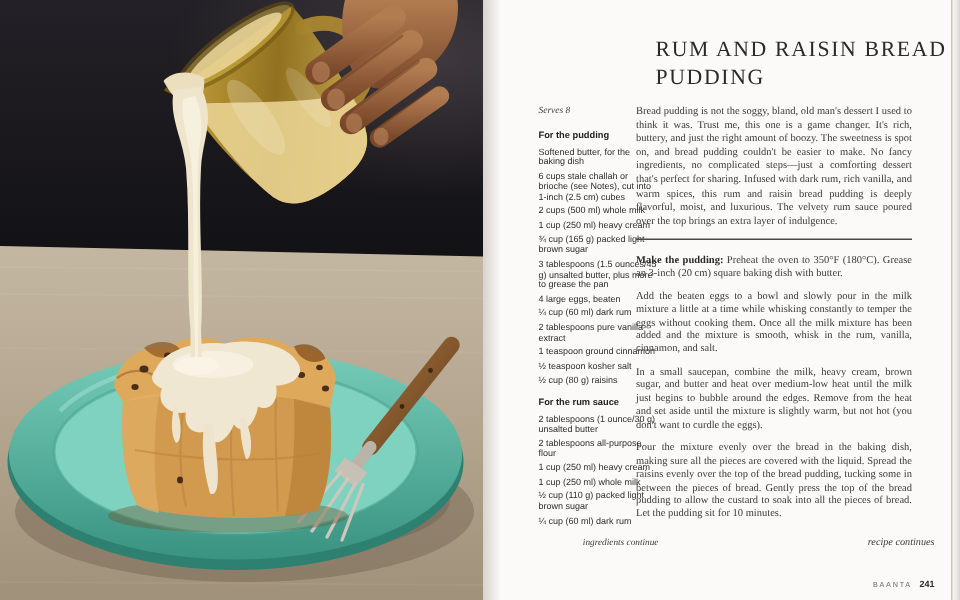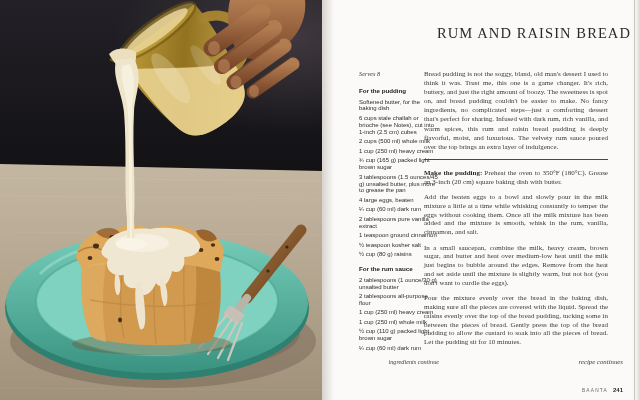--- a/index.html
+++ b/index.html
@@ -209,20 +209,21 @@
         </g>
       </g>
     </svg>
   </div>
 
   <div id="recipe-page">
     <div class="gutter-shadow"></div>
 
     <div class="recipe-title">
       <div>RUM AND RAISIN BREAD</div>
+      <div>PUDDING</div>
     </div>
 
     <div class="ing-col">
       <div class="serves">Serves 8</div>
 
       <div class="ing-heading">For the pudding</div>
       <div class="ing-item">Softened butter, for the baking dish</div>
       <div class="ing-item">6 cups stale challah or brioche (see Notes), cut into 1-inch (2.5 cm) cubes</div>
       <div class="ing-item">2 cups (500 ml) whole milk</div>
       <div class="ing-item">1 cup (250 ml) heavy cream</div>

